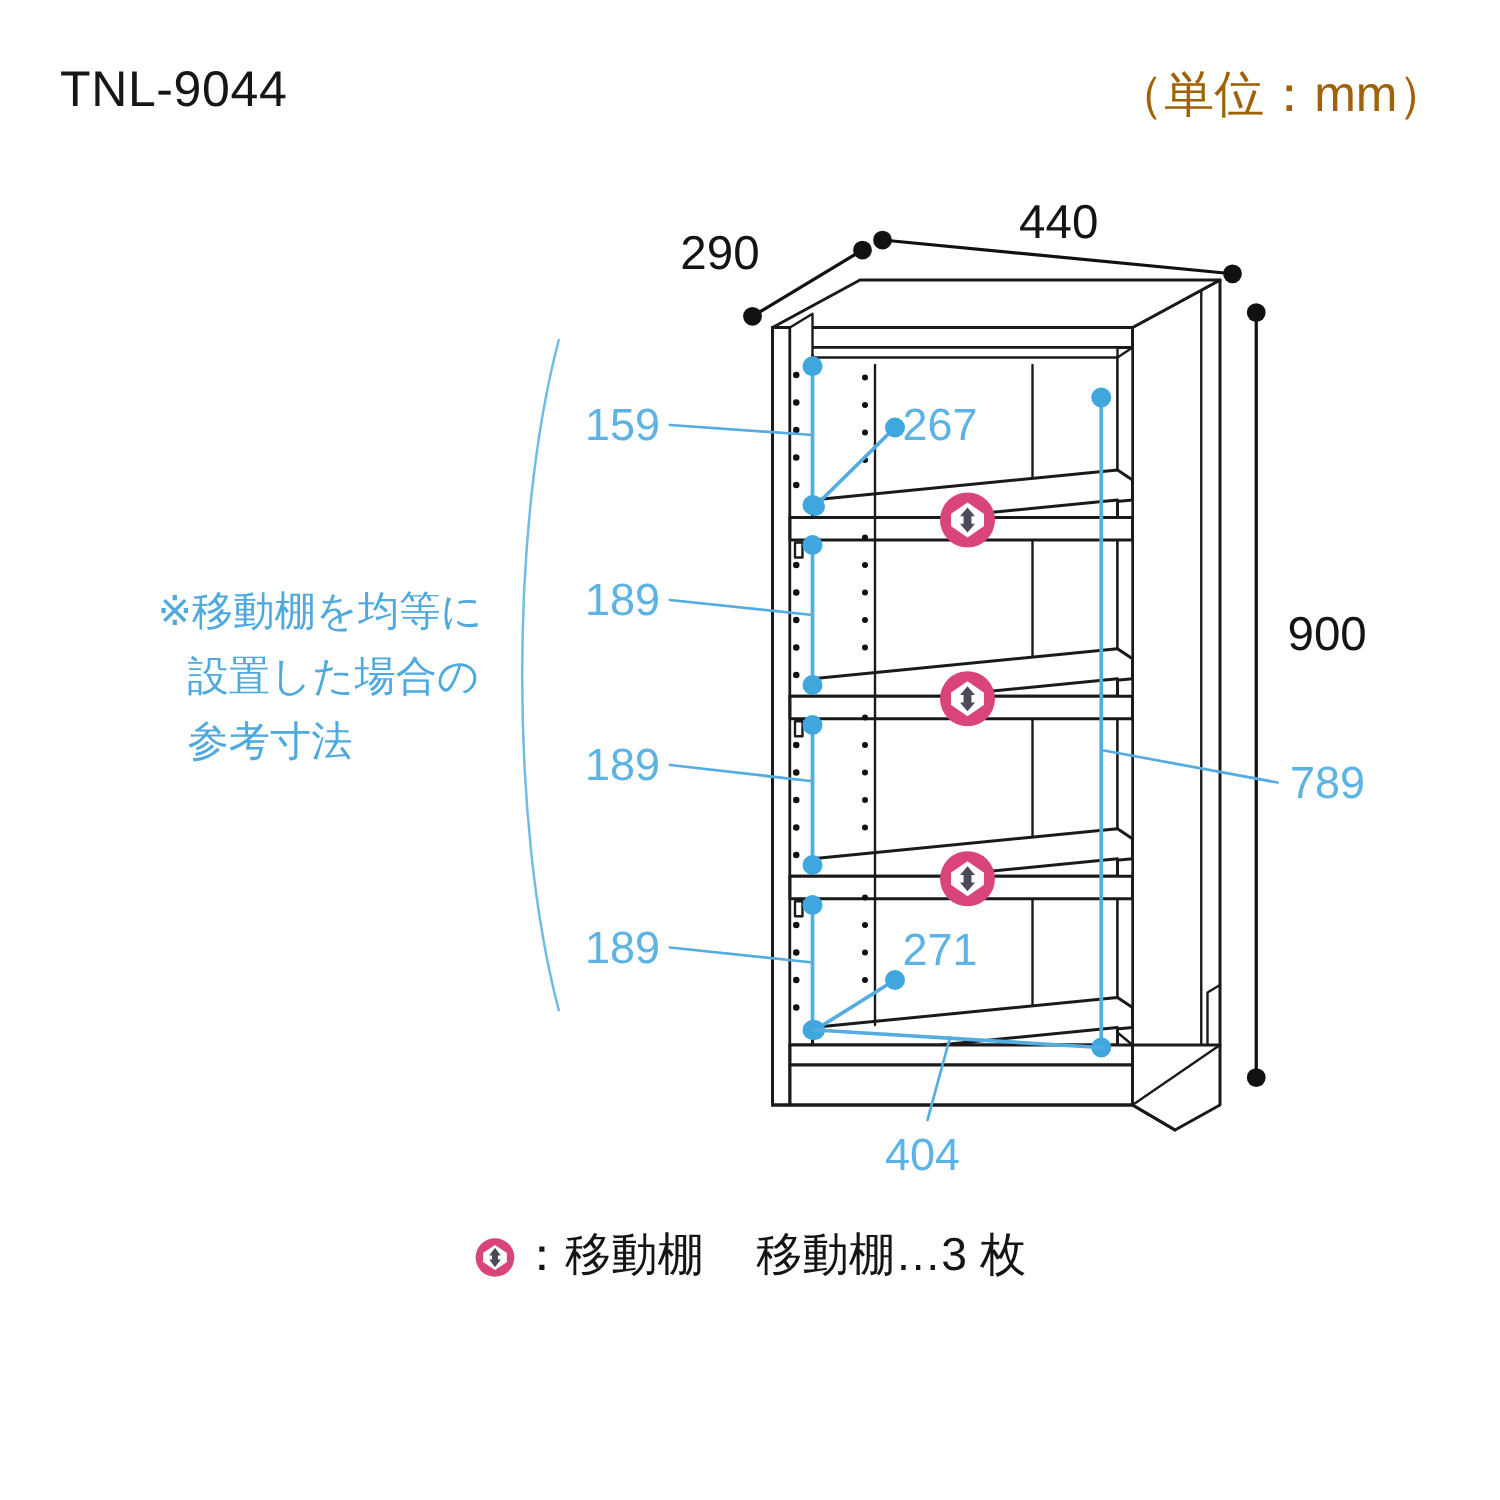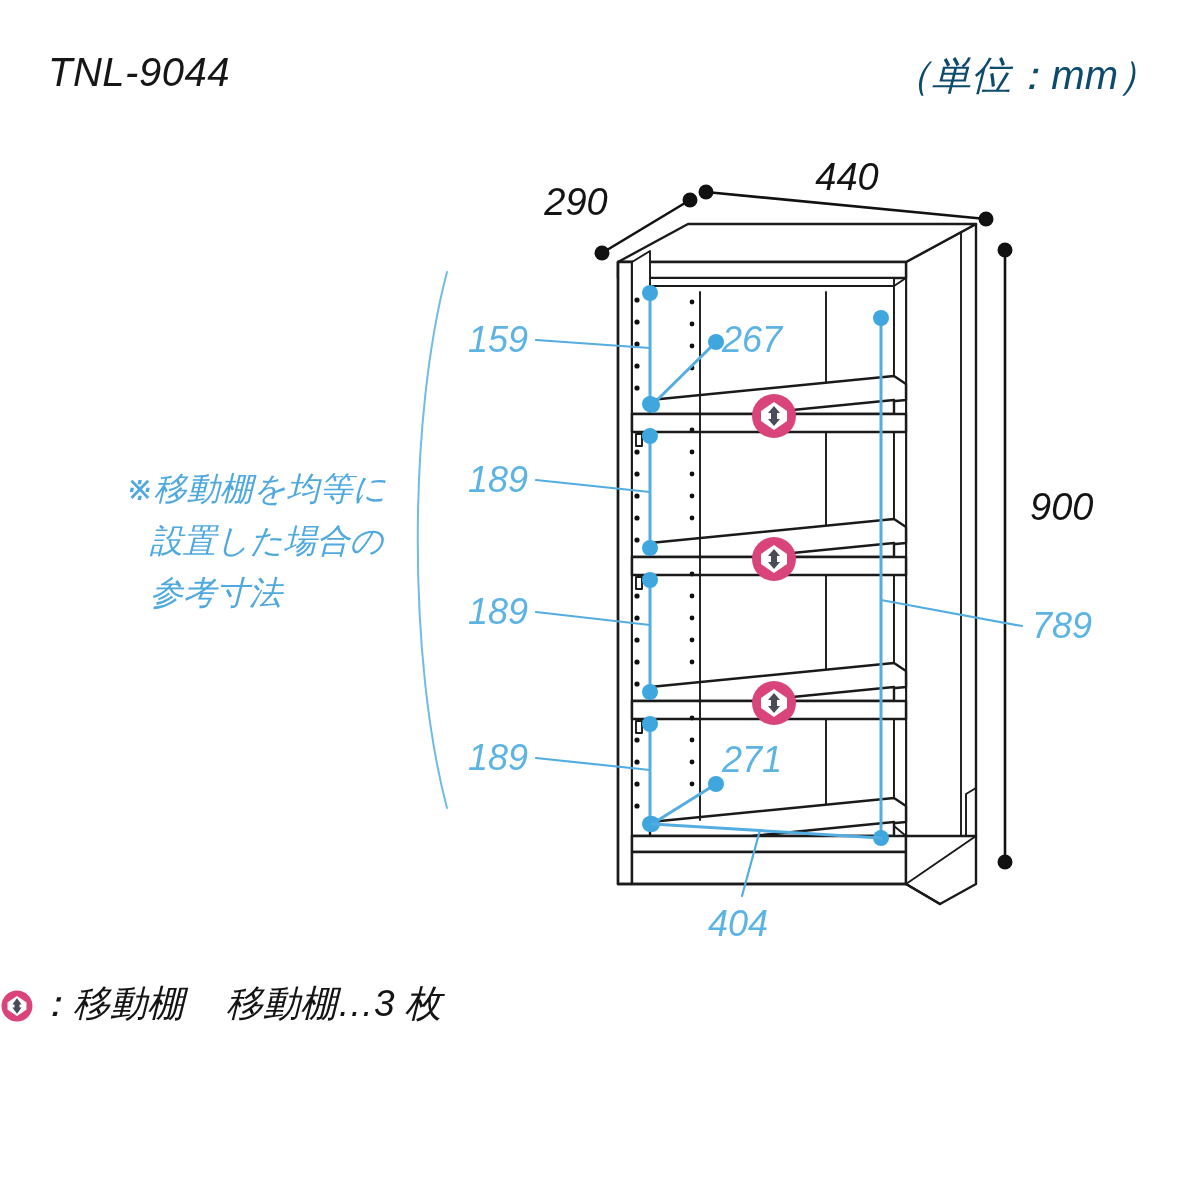--- a/index.html
+++ b/index.html
@@ -12,55 +12,54 @@
     height: 1200px;
     font-family: "Liberation Sans", "DejaVu Sans", sans-serif;
     color: #1a1a1a;
     overflow: hidden;
     position: relative;
   }
   #page {
     position: relative;
     width: 1200px;
     height: 1200px;
-    font-style: italic;
   }
   .abs { position: absolute; }
 
   
   #model-code {
     left: 48px;
     top: 50px;
     font-size: 40px;
     letter-spacing: 0.5px;
     color: #161616;
     white-space: nowrap;
   }
   #unit-note {
     right: 42px;
     top: 48px;
     font-size: 40px;
-    color: #0c4a6e;
+    color: #a16207;
     white-space: nowrap;
   }
 
   
   #drawing {
     left: 0;
     top: 0;
     width: 1200px;
     height: 1200px;
   }
 
   
   #legend {
     left: 0;
     top: 980px;
     width: 1200px;
-    text-align: left;
+    text-align: center;
   }
   .legend-row {
     font-size: 37px;
     line-height: 1.28;
     color: #141414;
     white-space: nowrap;
   }
   .legend-row .gap { display: inline-block; width: 42px; }
   .legend-icon-inline {
     display: inline-block;

